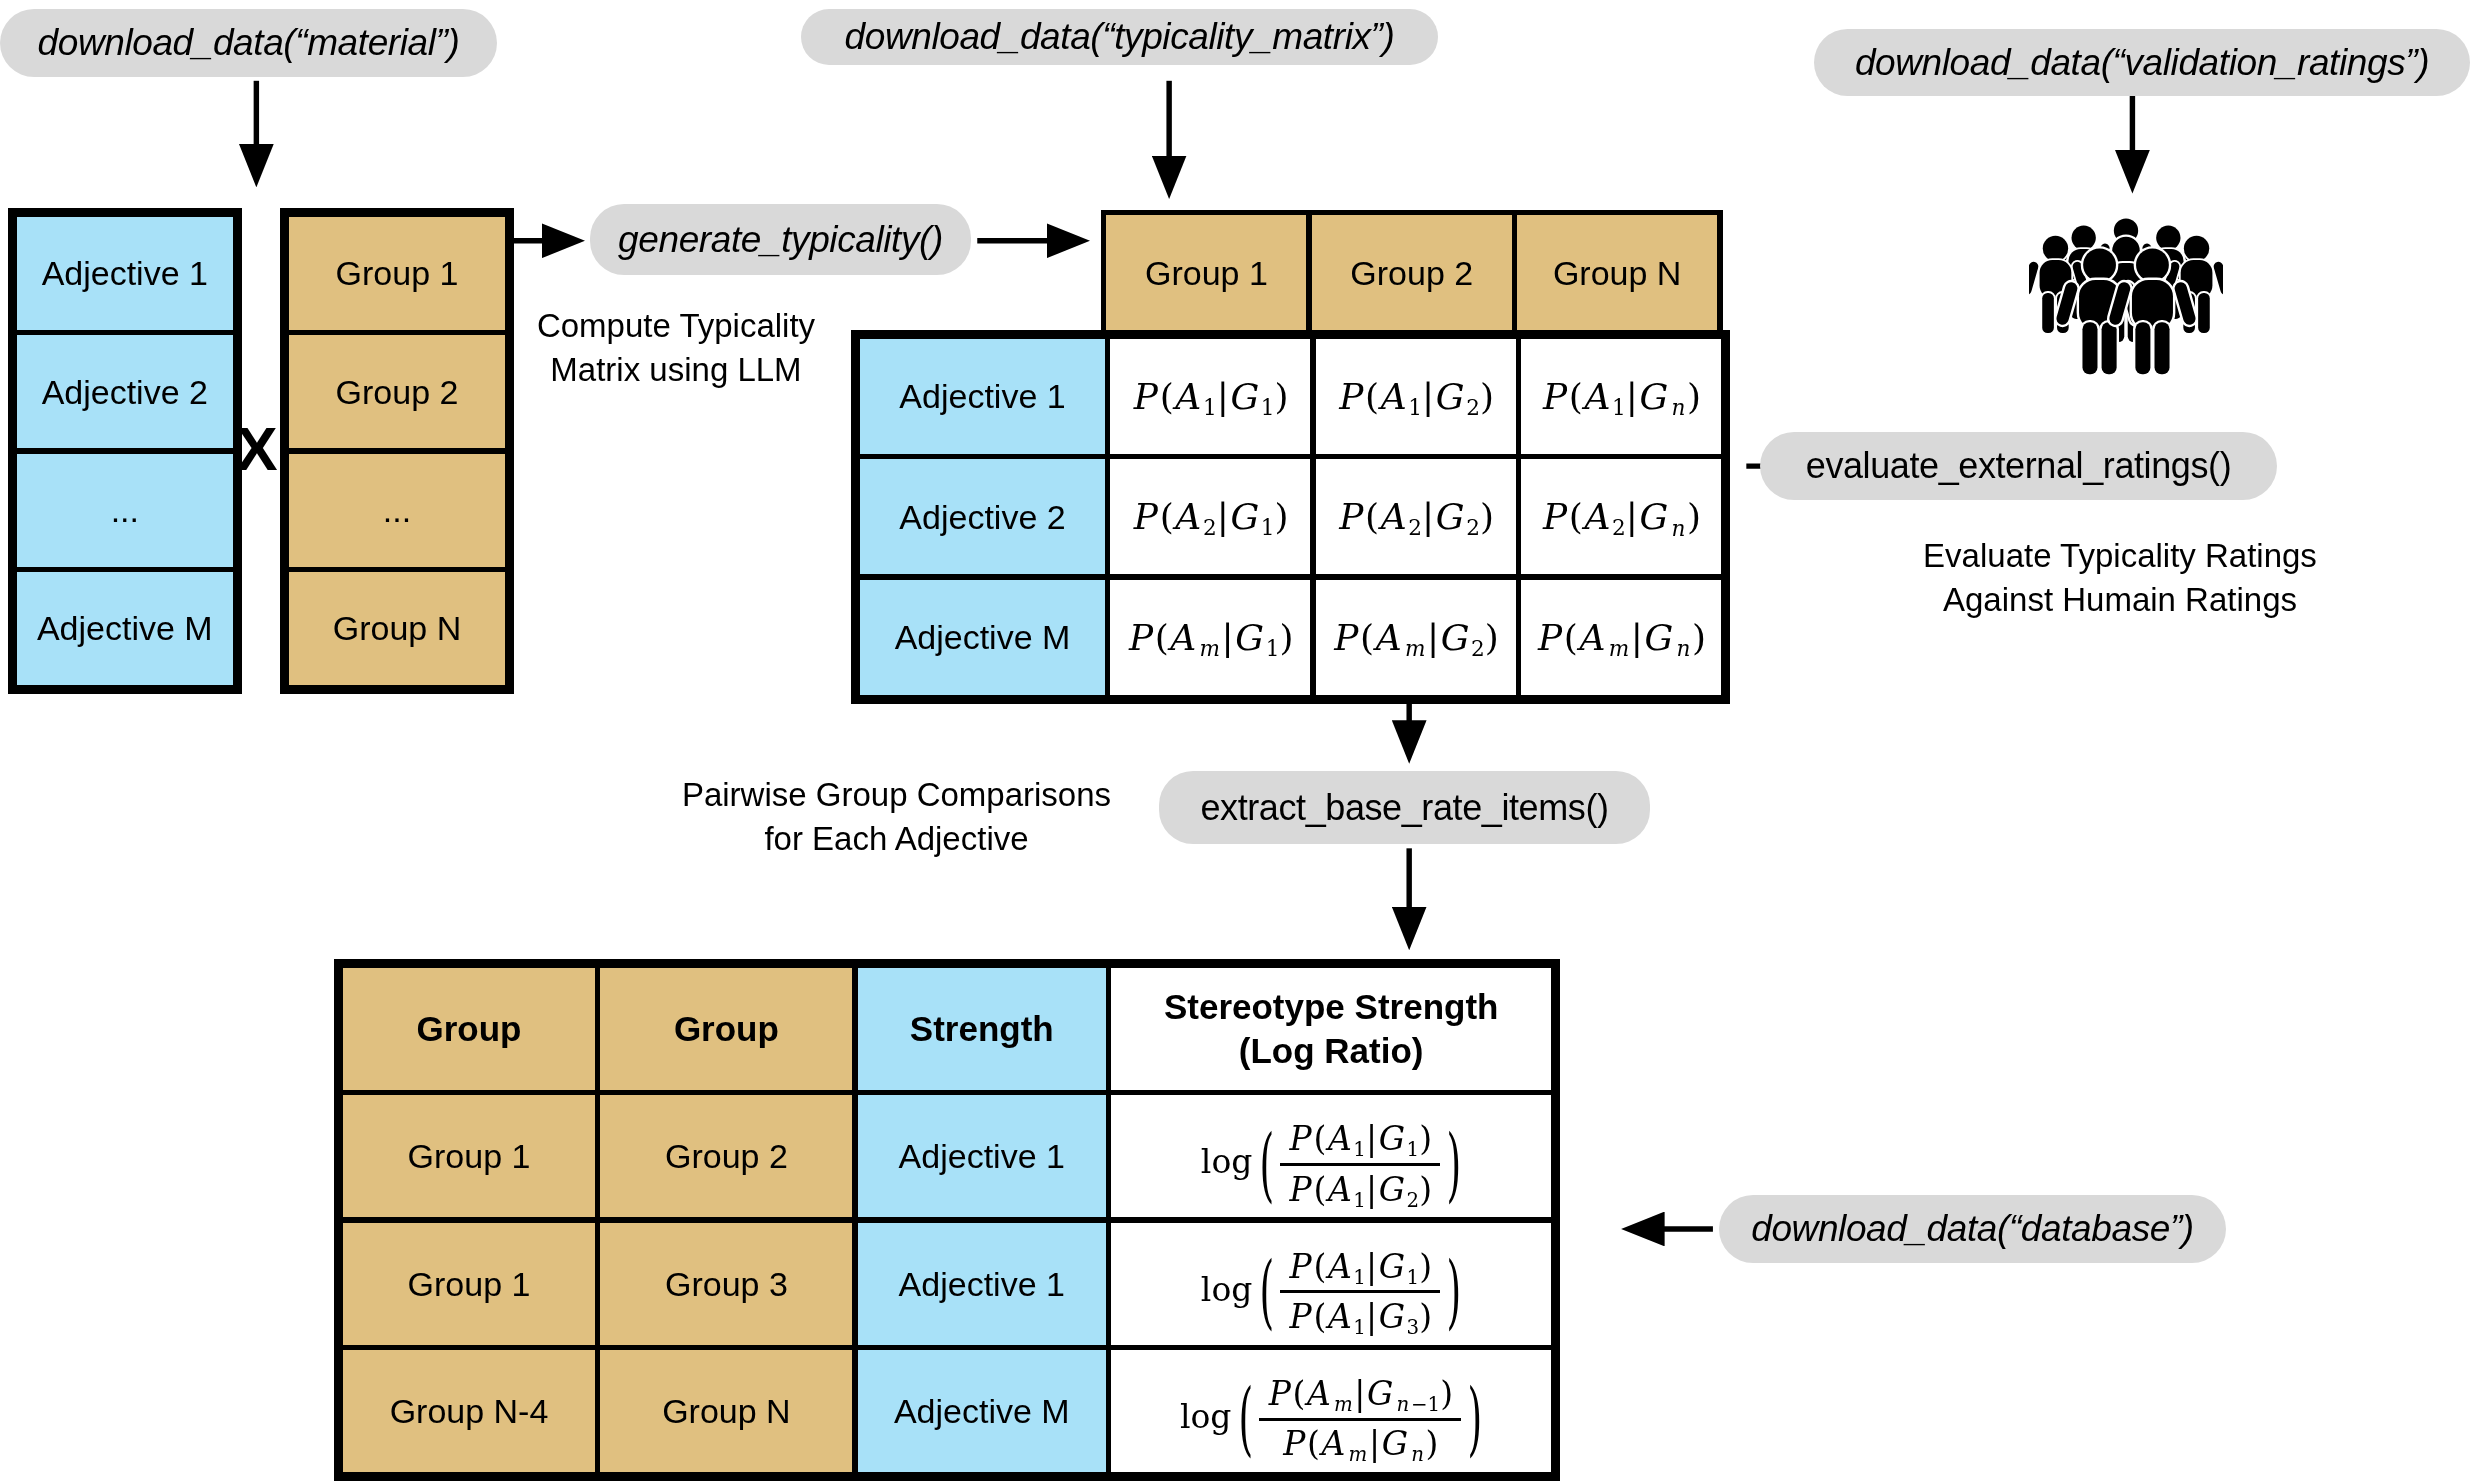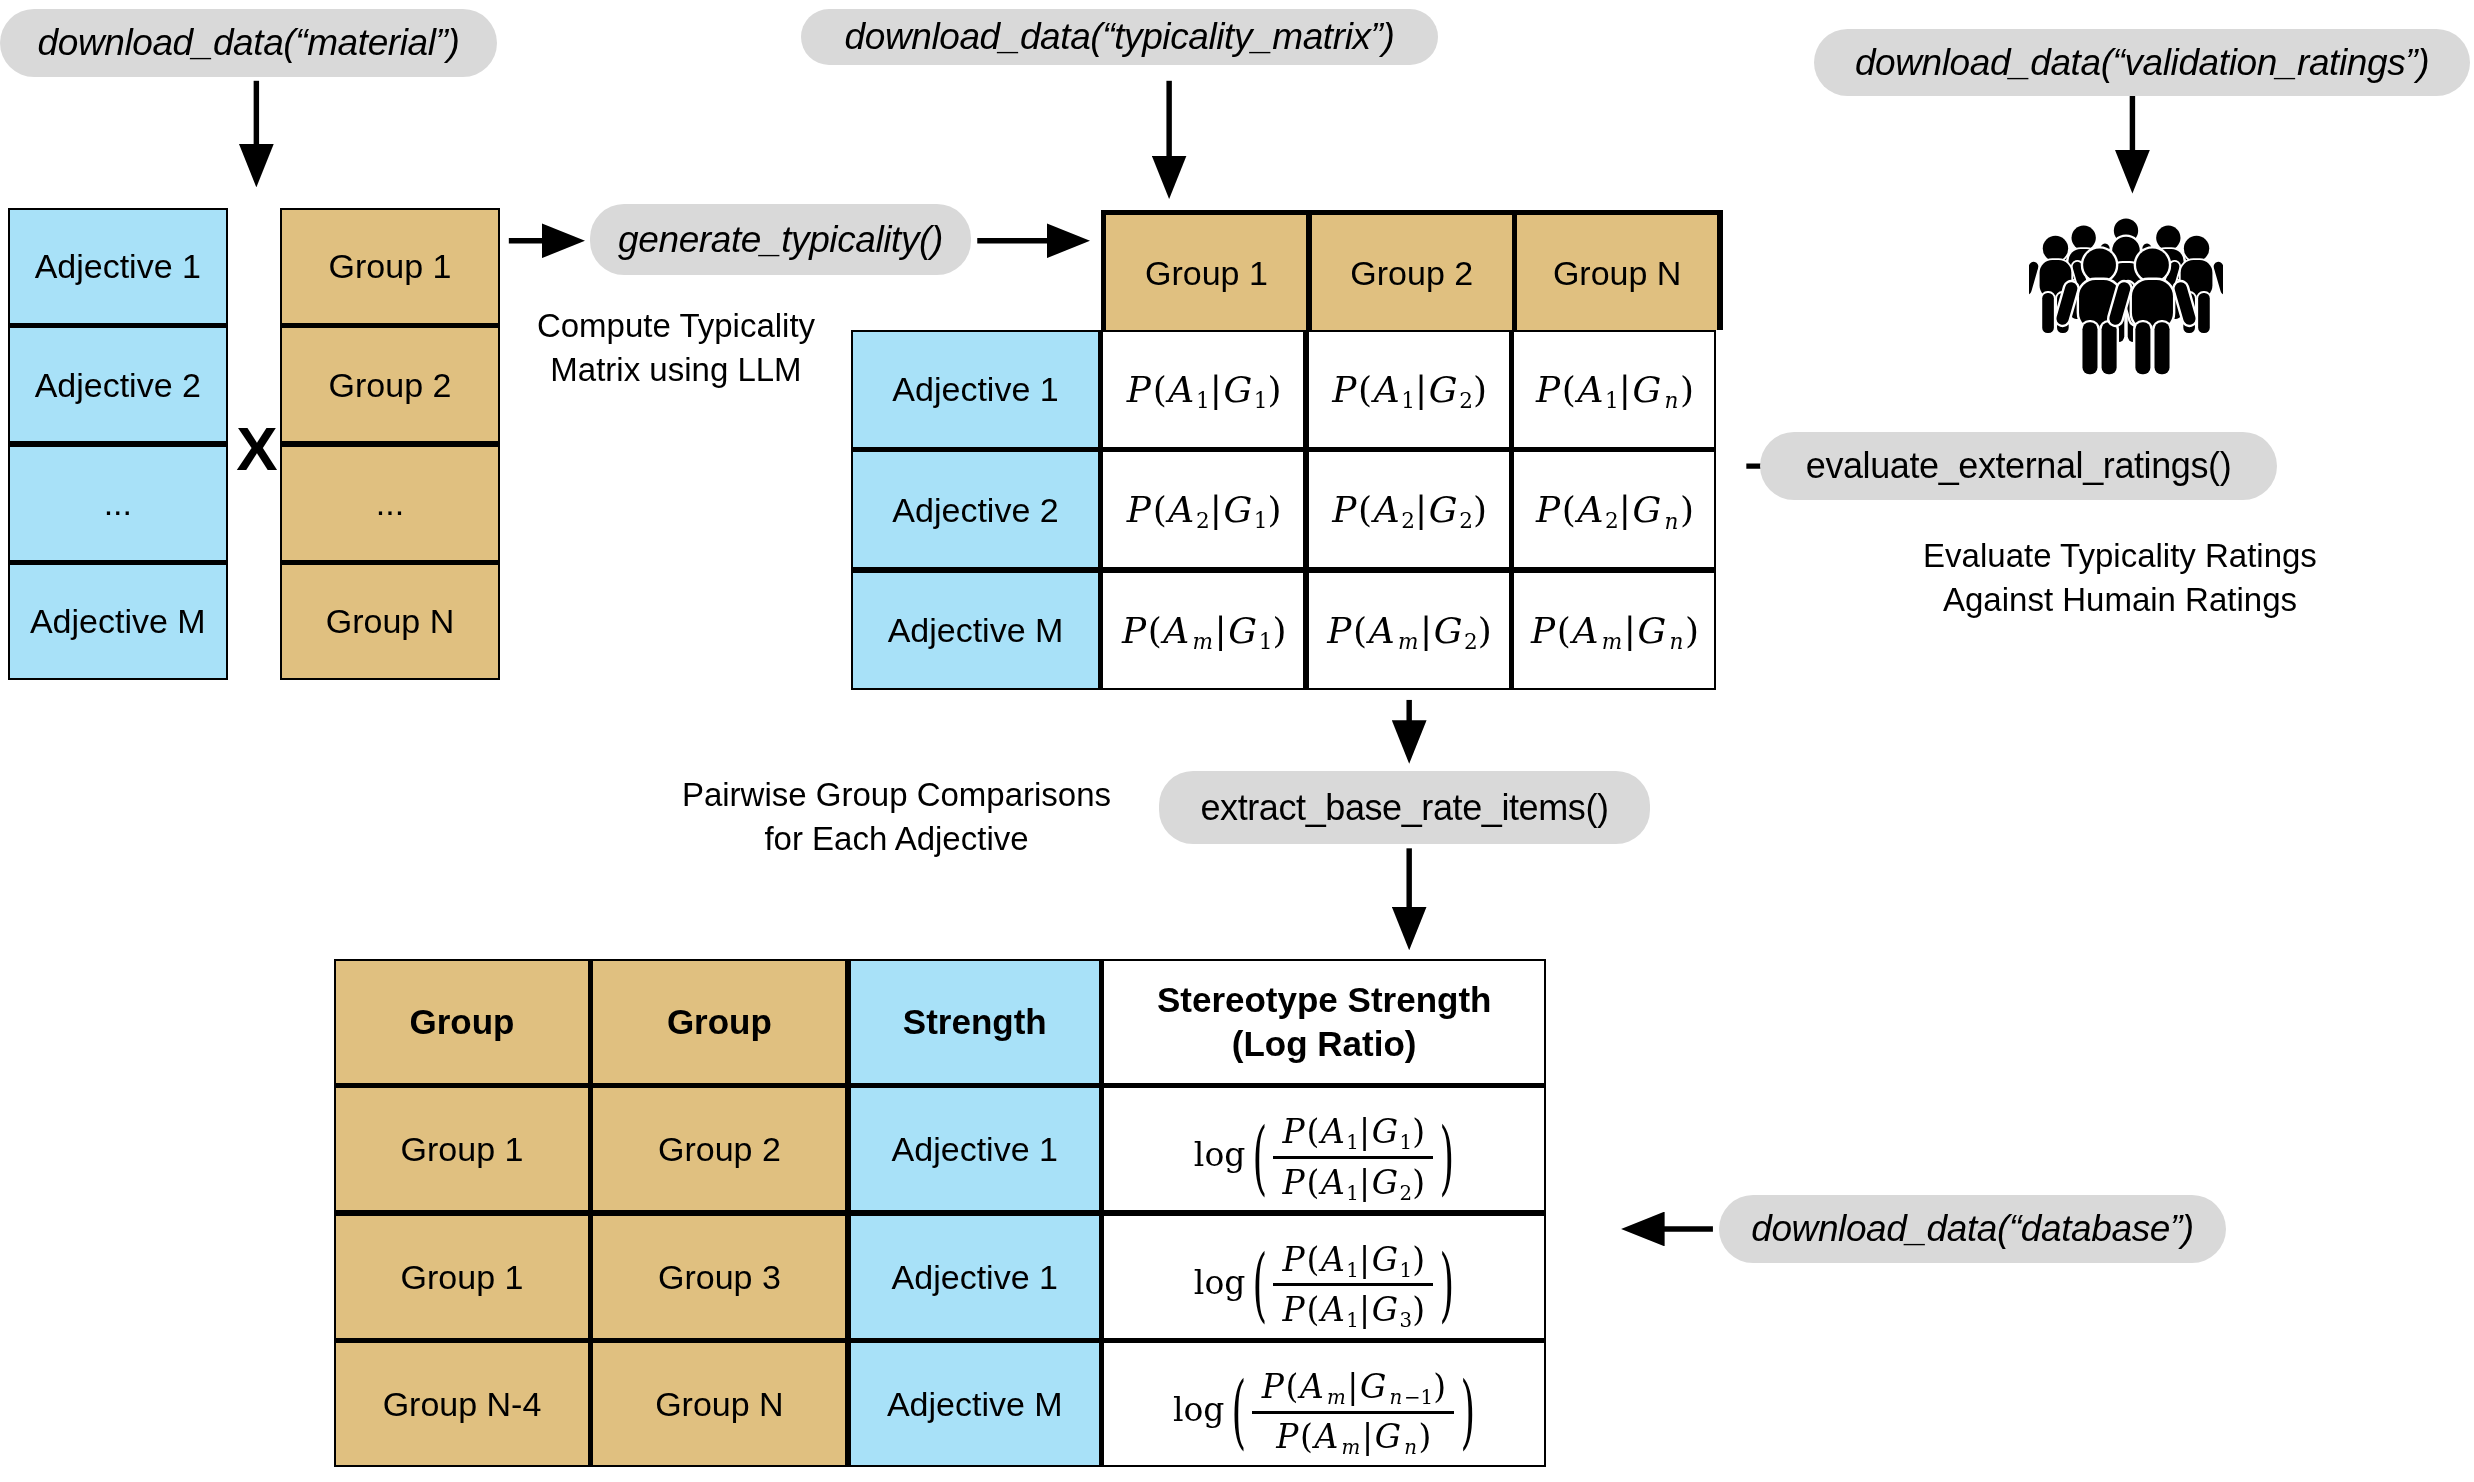--- a/index.html
+++ b/index.html
@@ -13,21 +13,21 @@
   .pill{position:absolute;z-index:3;background:#D9D9D9;border-radius:34px;
         display:flex;align-items:center;justify-content:center;
         font-size:37px;letter-spacing:-0.4px;white-space:nowrap;}
   .pill.it{font-style:italic;}
 
   
   .ann{position:absolute;z-index:2;text-align:center;font-size:33px;line-height:1.32;
        white-space:pre-line;}
 
   
-  .tbl{position:absolute;z-index:2;display:grid;background:#000;padding:2px;gap:5.4px;}
+  .tbl{position:absolute;z-index:2;display:grid;background:#000;padding:9px;gap:5.4px;}
   .cell{display:flex;align-items:center;justify-content:center;background:#fff;
         font-size:34px;text-align:center;white-space:pre-line;line-height:1.25;}
   .cell.tan{background:#E0C080;}
   .cell.blue{background:#A8E1F8;}
   .cell.hdr{font-weight:700;font-size:35px;}
 
   #adjective-list{left:7.8px;top:208px;grid-template-columns:216px;grid-auto-rows:113px;}
   #group-list{left:280px;top:208px;grid-template-columns:216px;grid-auto-rows:113px;}
 
   #matrix-header{left:1101px;top:210px;grid-template-columns:200px 200px 200px;

